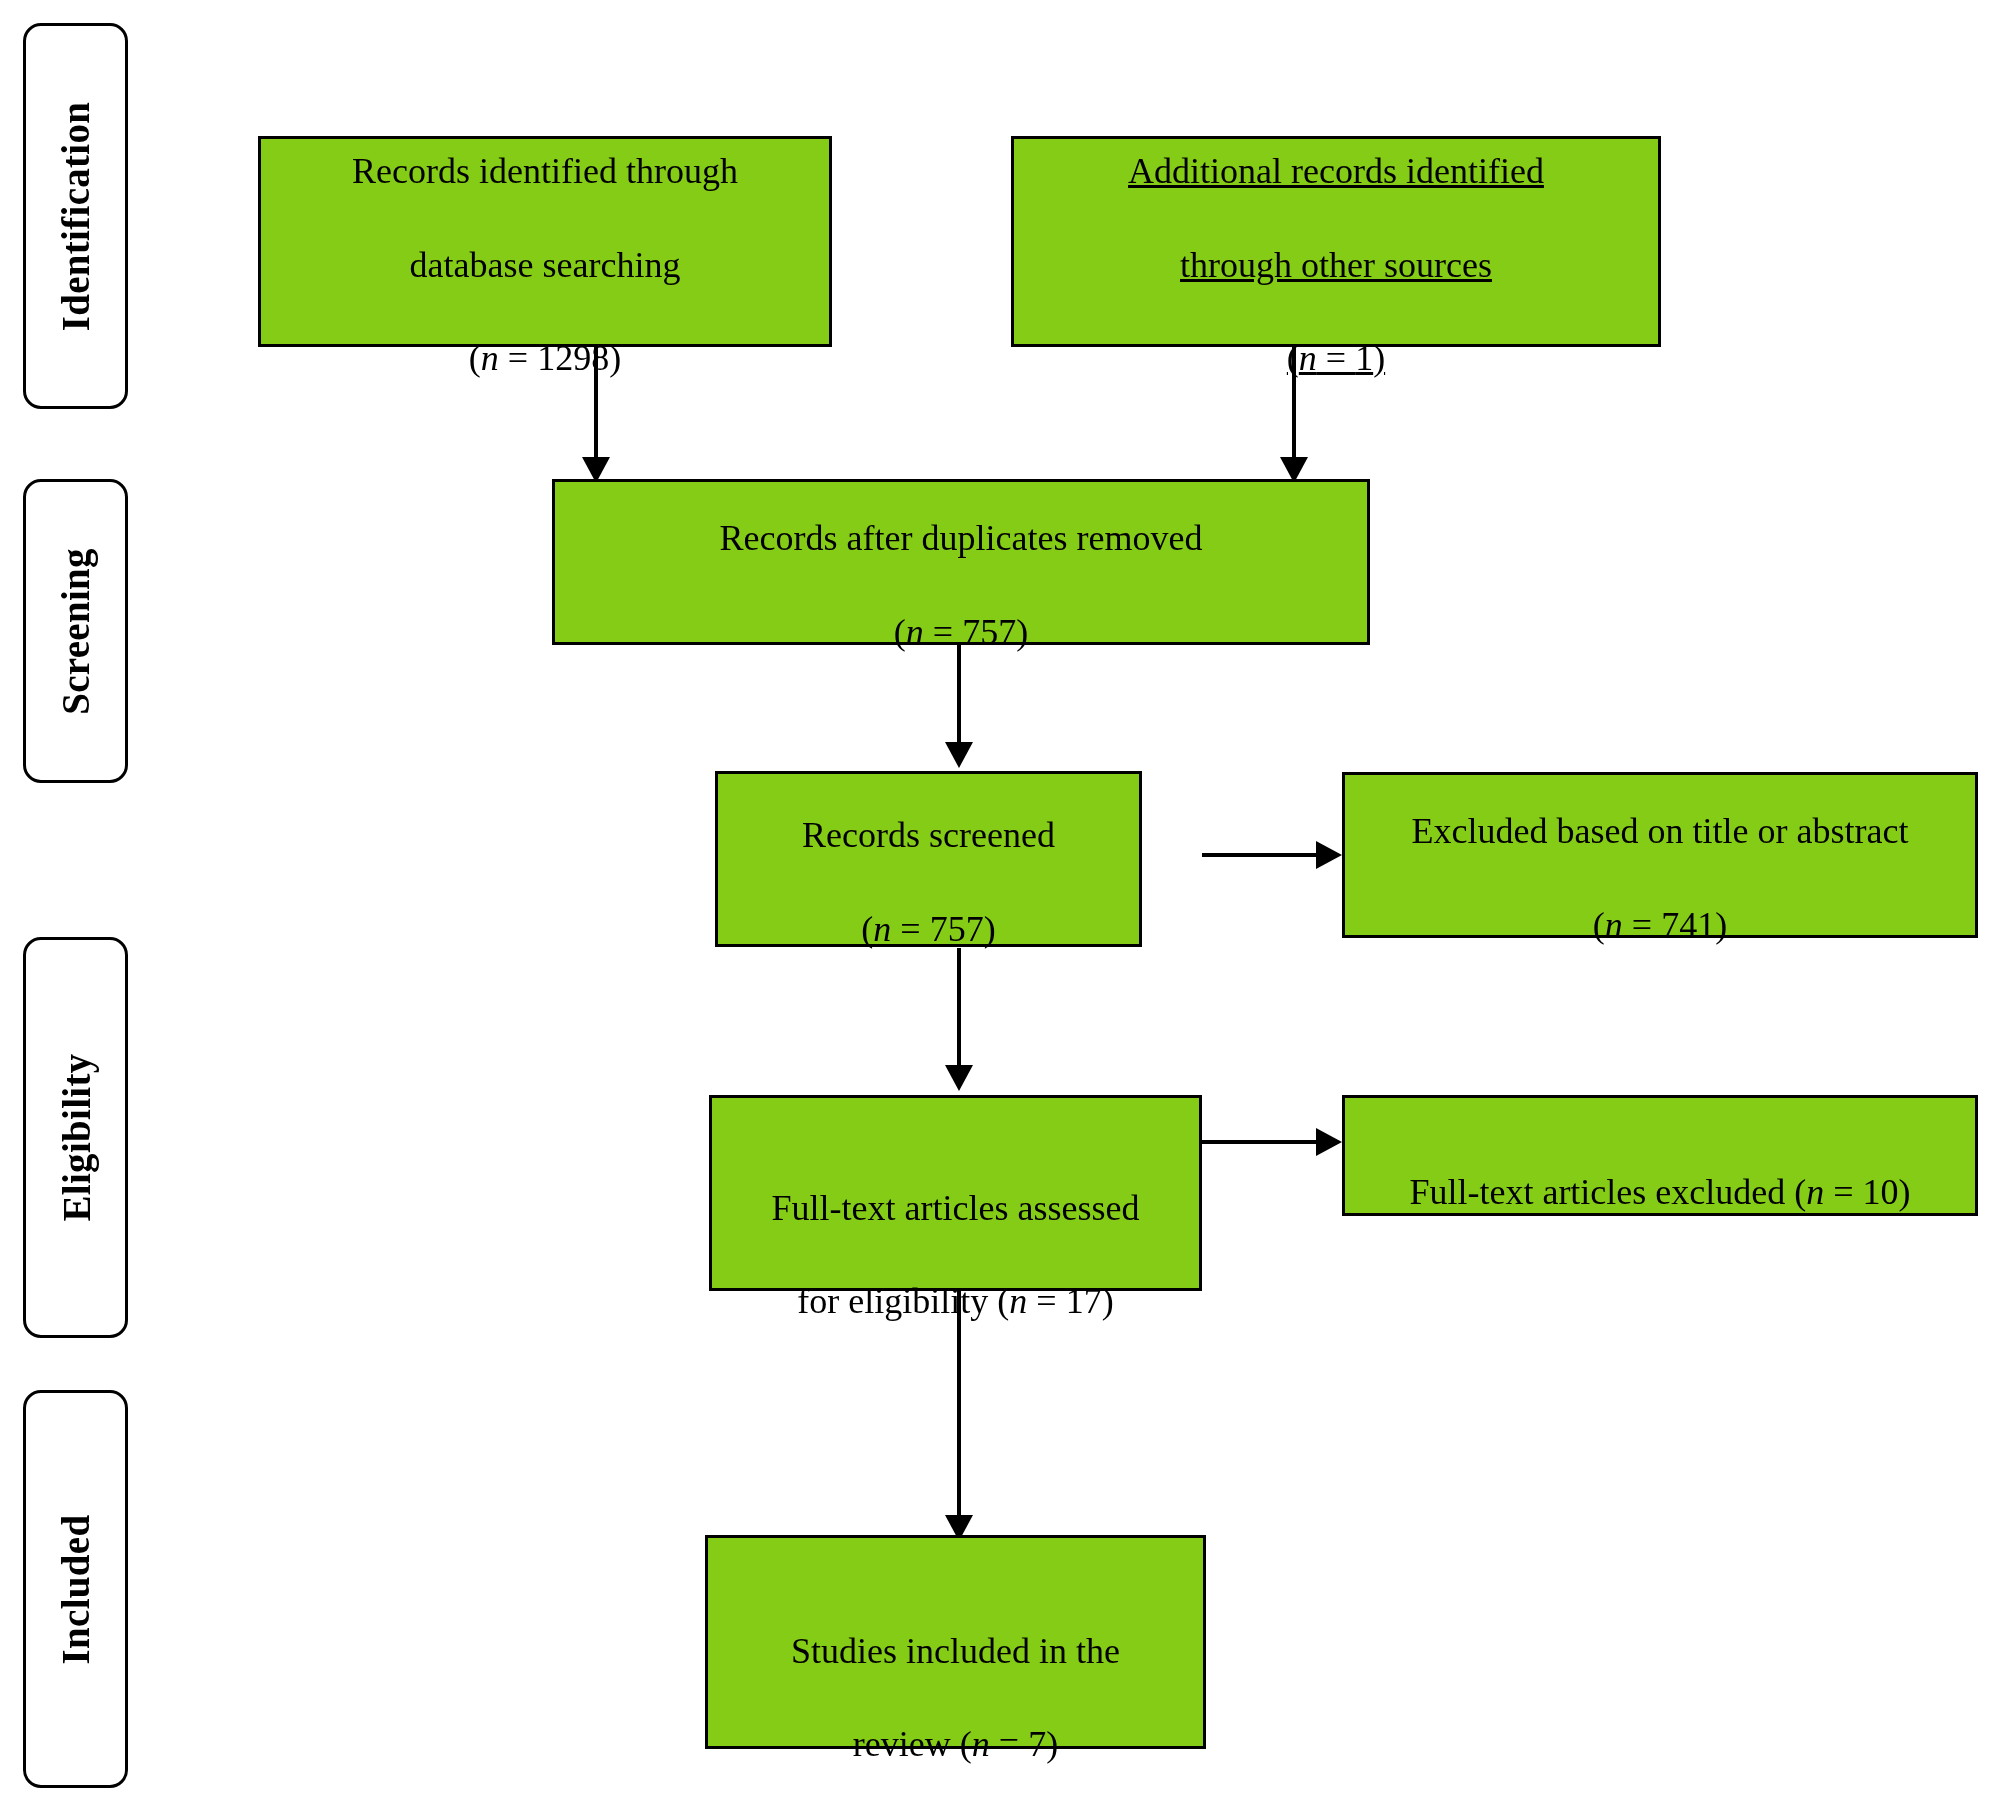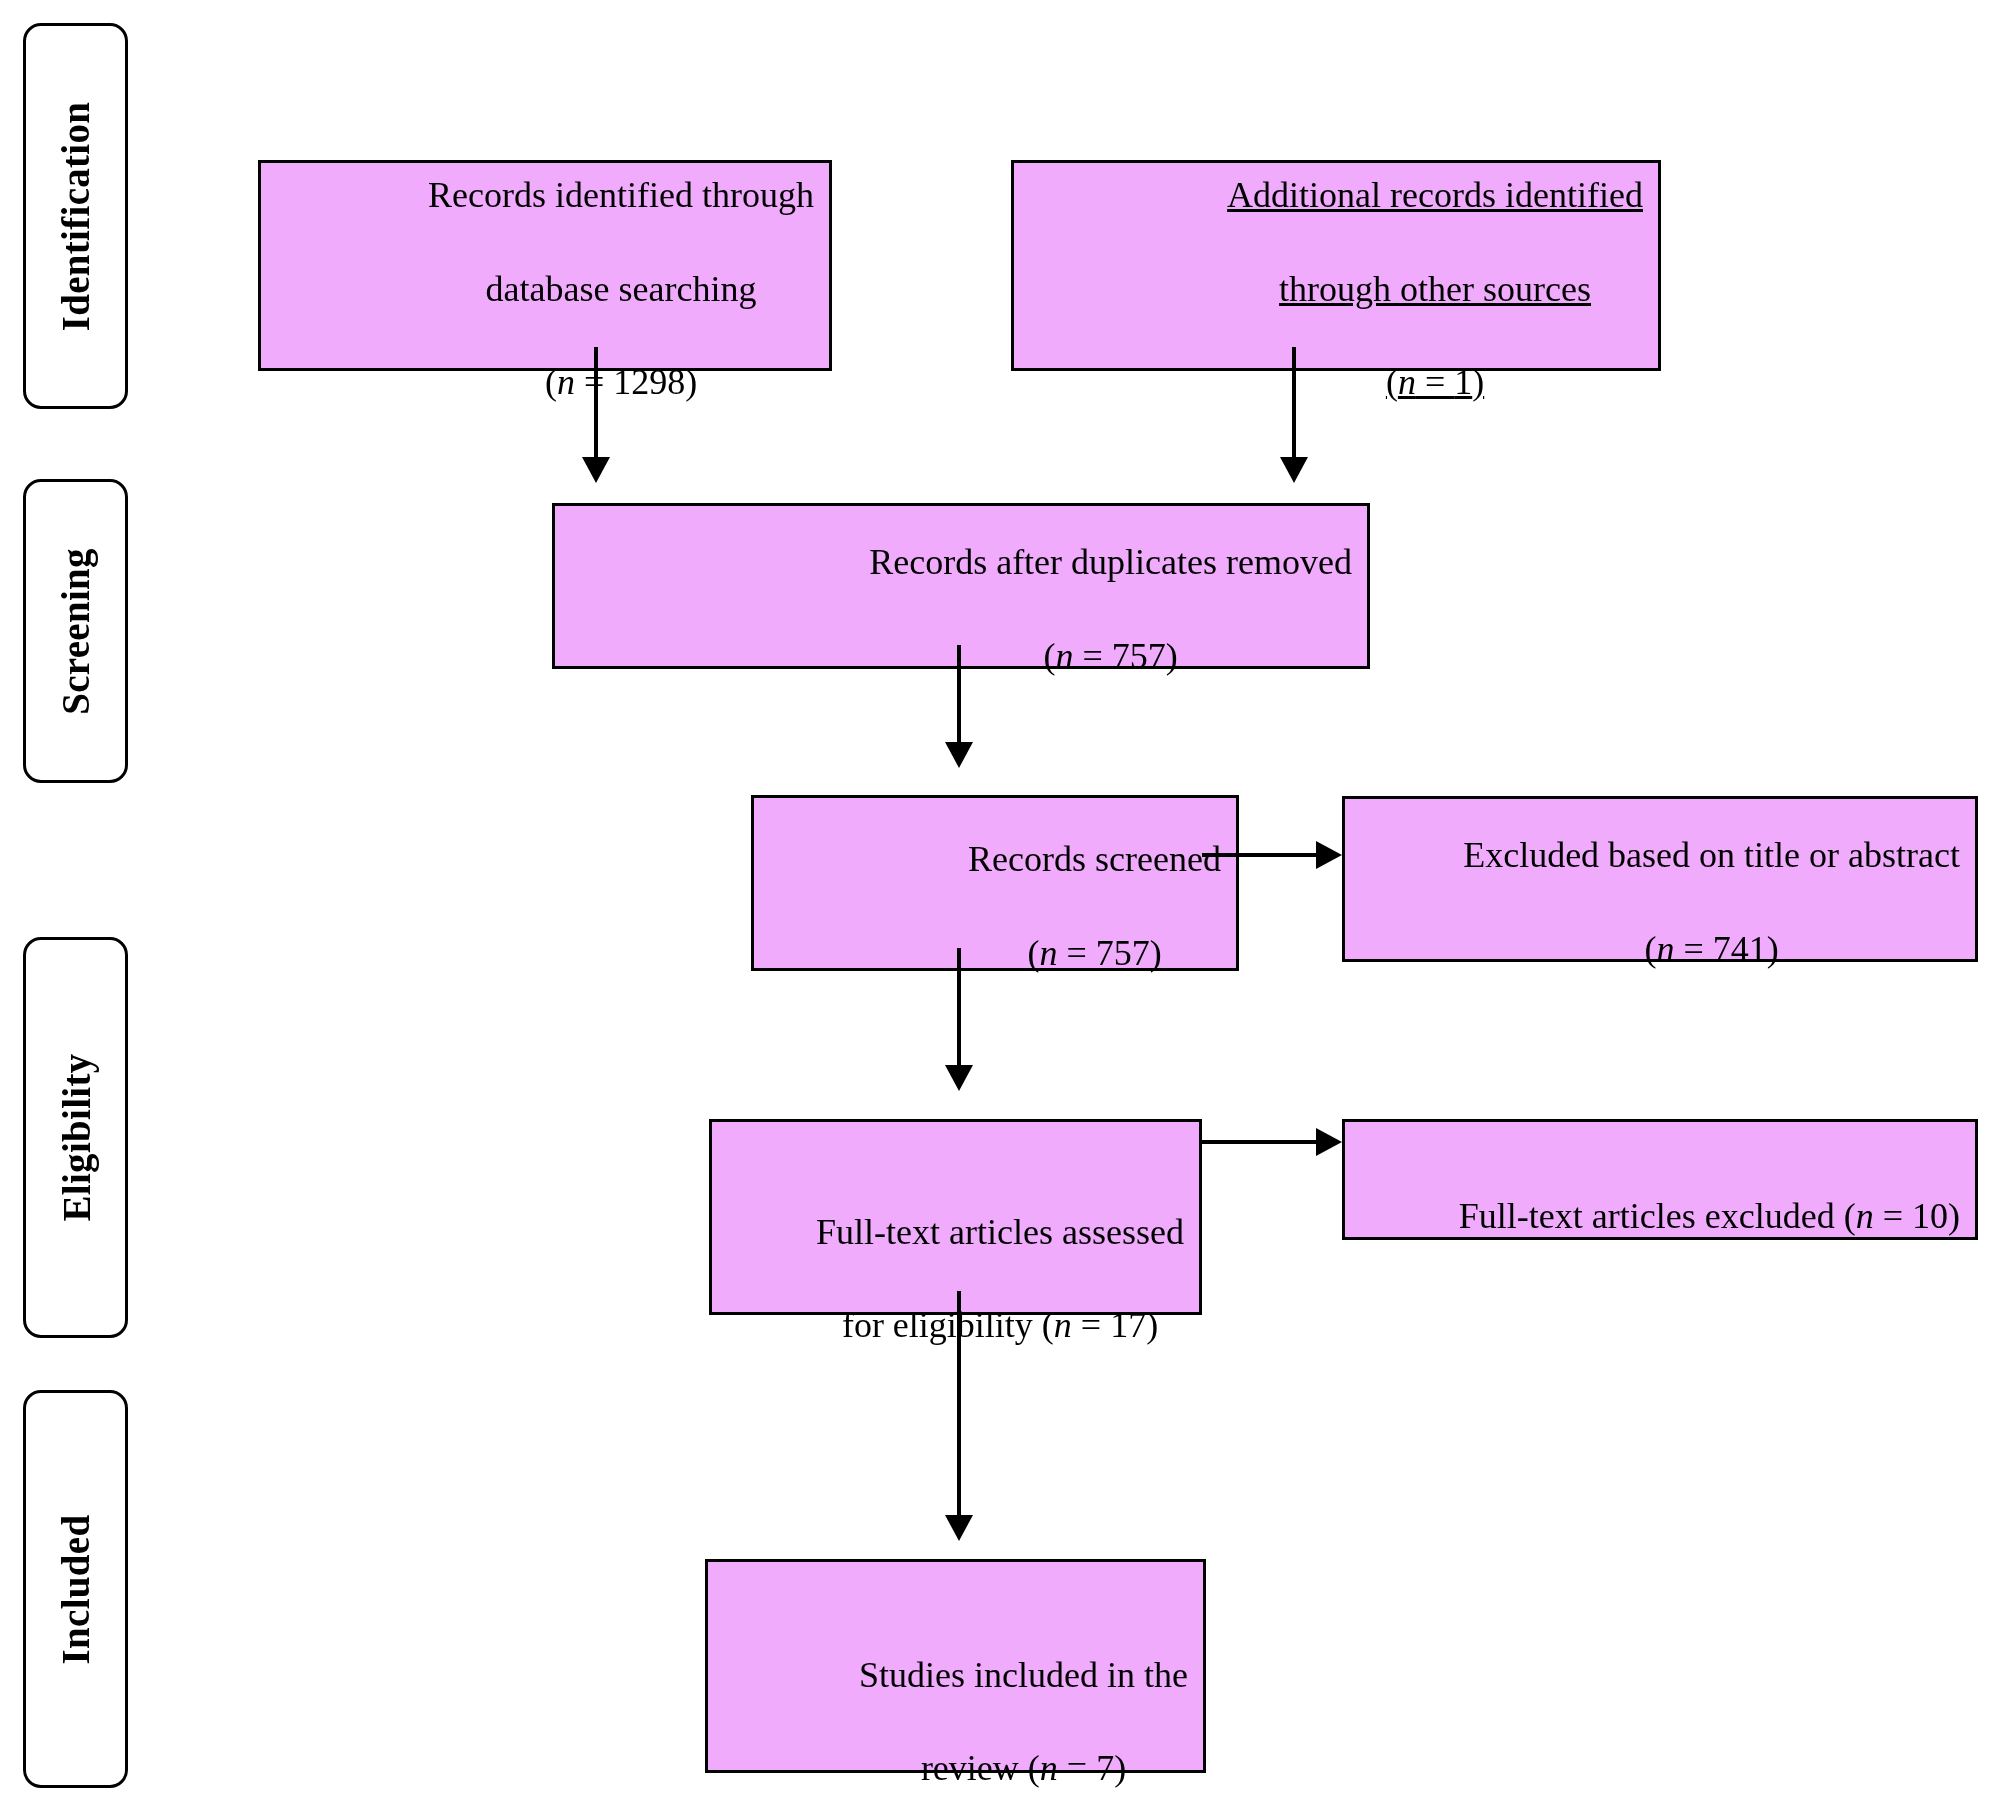--- a/index.html
+++ b/index.html
@@ -36,25 +36,24 @@
     font-size: 39px;
     letter-spacing: 0.3px;
     line-height: 1;
   }
 
   
   .box {
     position: absolute;
     box-sizing: border-box;
     border: 3.5px solid #000000;
-    background: #f0abfc;
+    background: #84cc16;
     display: flex;
-    justify-content: flex-end;
+    justify-content: center;
     padding: 9.7px 15px;
-    margin-top: 24px;
   }
   .box.v-center { align-items: center; }
   .box.v-top    { align-items: flex-start; }
   .box-text {
     text-align: center;
     font-size: 36px;
     line-height: 1.30;
     white-space: pre-line;
   }
   .box-text .n { font-style: italic; }
@@ -133,21 +132,21 @@
   <div class="box v-center" style="left:552px; top:479px; width:818px; height:166px;">
     <div class="box-text">
       <span>Records after duplicates removed</span><br>
       <span><span>(</span><span class="n">n</span><span> = </span><span>757</span><span>)</span></span>
     </div>
   </div>
 
   <div class="vline" style="left:957px; top:645px; height:100px;"></div>
   <div class="arrow-down" style="left:945px; top:742px;"></div>
 
-  <div class="box v-center" style="left:751px; top:771px; width:488px; height:176px;">
+  <div class="box v-center" style="left:715px; top:771px; width:427px; height:176px;">
     <div class="box-text">
       <span>Records screened</span><br>
       <span><span>(</span><span class="n">n</span><span> = </span><span>757</span><span>)</span></span>
     </div>
   </div>
 
   <div class="box v-center" style="left:1342px; top:772px; width:636px; height:166px;">
     <div class="box-text">
       <span>Excluded based on title or abstract</span><br>
       <span><span>(</span><span class="n">n</span><span> = </span><span>741</span><span>)</span></span>

